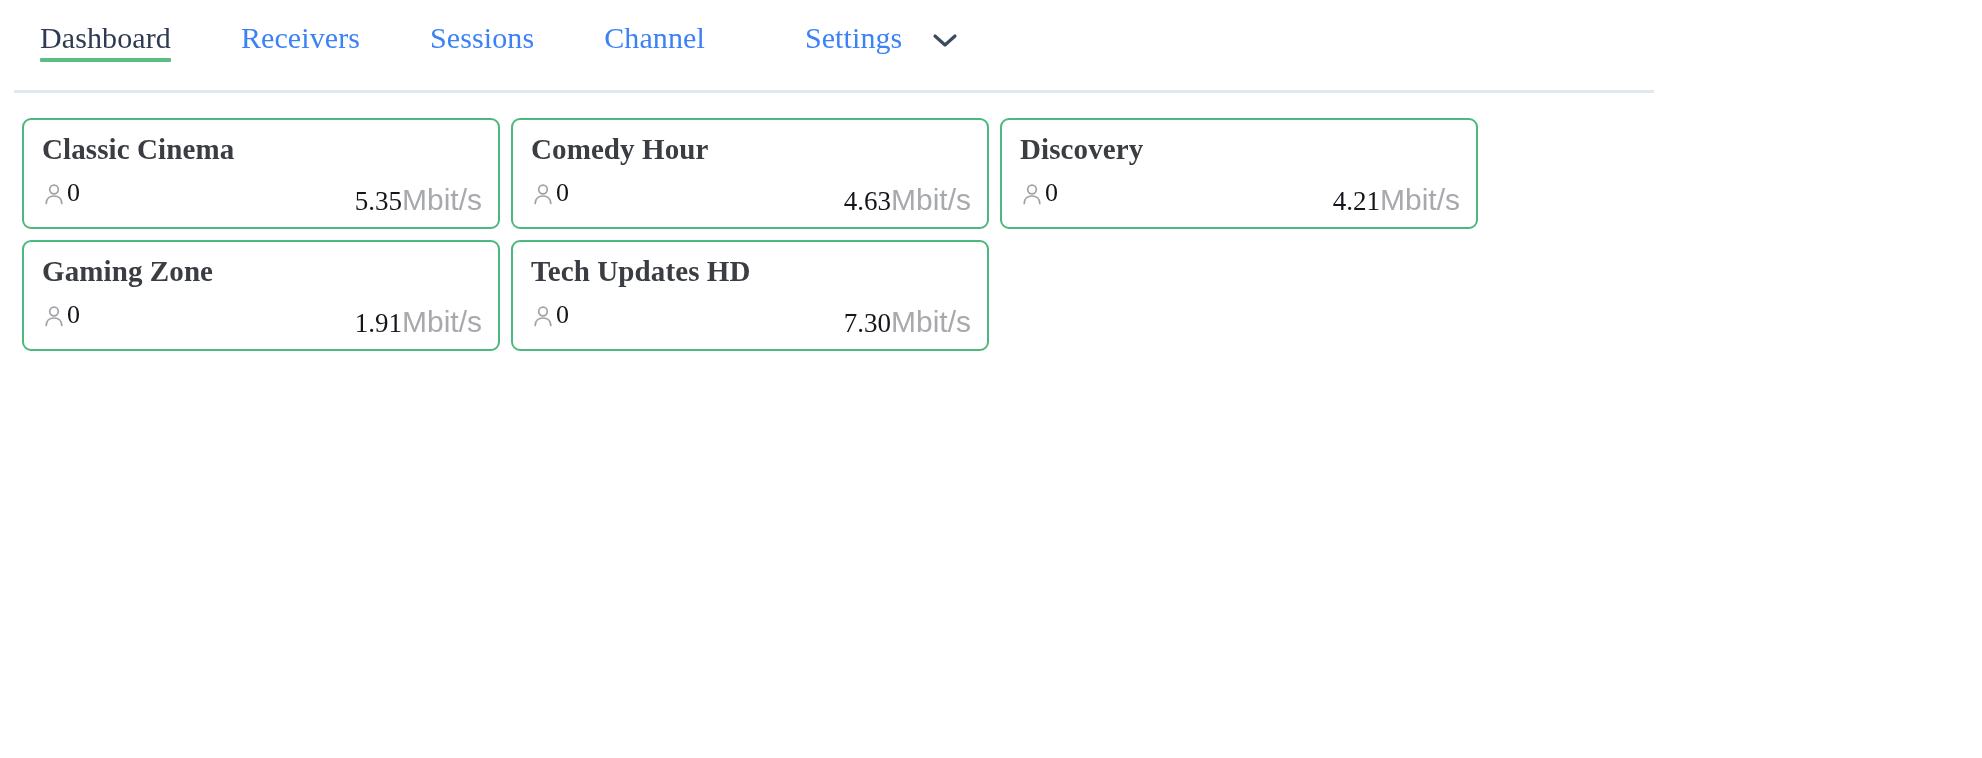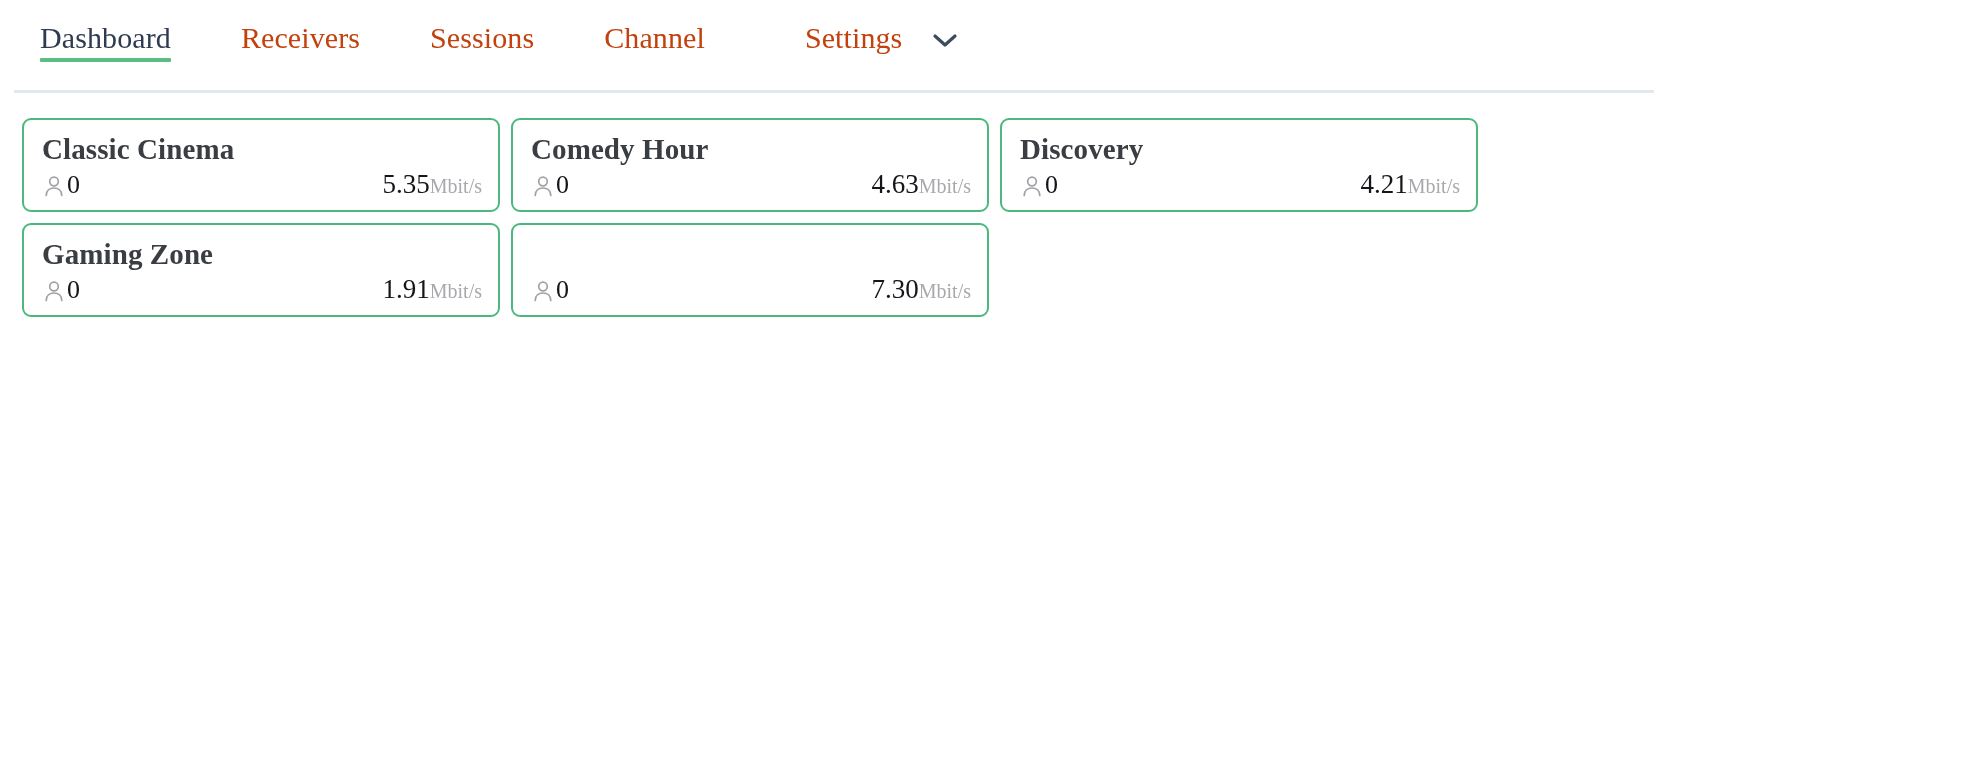--- a/index.html
+++ b/index.html
@@ -40,21 +40,21 @@
     gap: 0;
   }
 
   .nav-item {
     position: relative;
     padding: 22px 0 14px 0;
     margin-right: 70px;
     font-family: "Liberation Serif", "DejaVu Serif", serif;
     font-size: 30px;
     line-height: 1.05;
-    color: #c2410c;
+    color: #3b82f6;
     letter-spacing: 0.1px;
     cursor: pointer;
     white-space: nowrap;
   }
   .nav-item:last-child { margin-right: 0; }
 
   .nav-item.active {
     color: #2f3b50;
   }
   .nav-item.active .nav-underline {
@@ -175,24 +175,25 @@
     gap: 0;
     white-space: nowrap;
   }
   .bitrate-value {
     font-family: "Liberation Serif", "DejaVu Serif", serif;
     font-size: 27px;
     color: #15161a;
     line-height: 1;
   }
   .bitrate-unit {
-    font-family: Liberation Serif, serif;
-    font-size: 20px;
+    font-family: Liberation Sans, sans-serif;
+    font-size: 30px;
     color: #a7a9ad;
     line-height: 1;
+    margin-top: 14px;
   }
 </style>
 </head>
 <body>
 
 <div class="page">
 
   <nav class="navbar">
     <ul class="nav-list">
 
@@ -302,20 +303,21 @@
             <span class="viewer-count">0</span>
           </div>
           <div class="bitrate">
             <span class="bitrate-value">1.91</span>
             <span class="bitrate-unit">Mbit/s</span>
           </div>
         </div>
       </div>
 
       <div class="channel-card">
+        <div class="card-title">Tech Updates HD</div>
         <div class="card-stats">
           <div class="viewers">
             <span class="person-icon">
               <svg width="24" height="26" viewBox="0 0 24 26" fill="none" xmlns="http://www.w3.org/2000/svg">
                 <circle cx="12" cy="8.5" r="4.3" stroke="#a0a2a6" stroke-width="1.7" fill="none"></circle>
                 <path d="M4.2 22.5 C4.2 17.6 7.7 15 12 15 C16.3 15 19.8 17.6 19.8 22.5" stroke="#a0a2a6" stroke-width="1.7" stroke-linecap="round" fill="none"></path>
               </svg>
             </span>
             <span class="viewer-count">0</span>
           </div>

